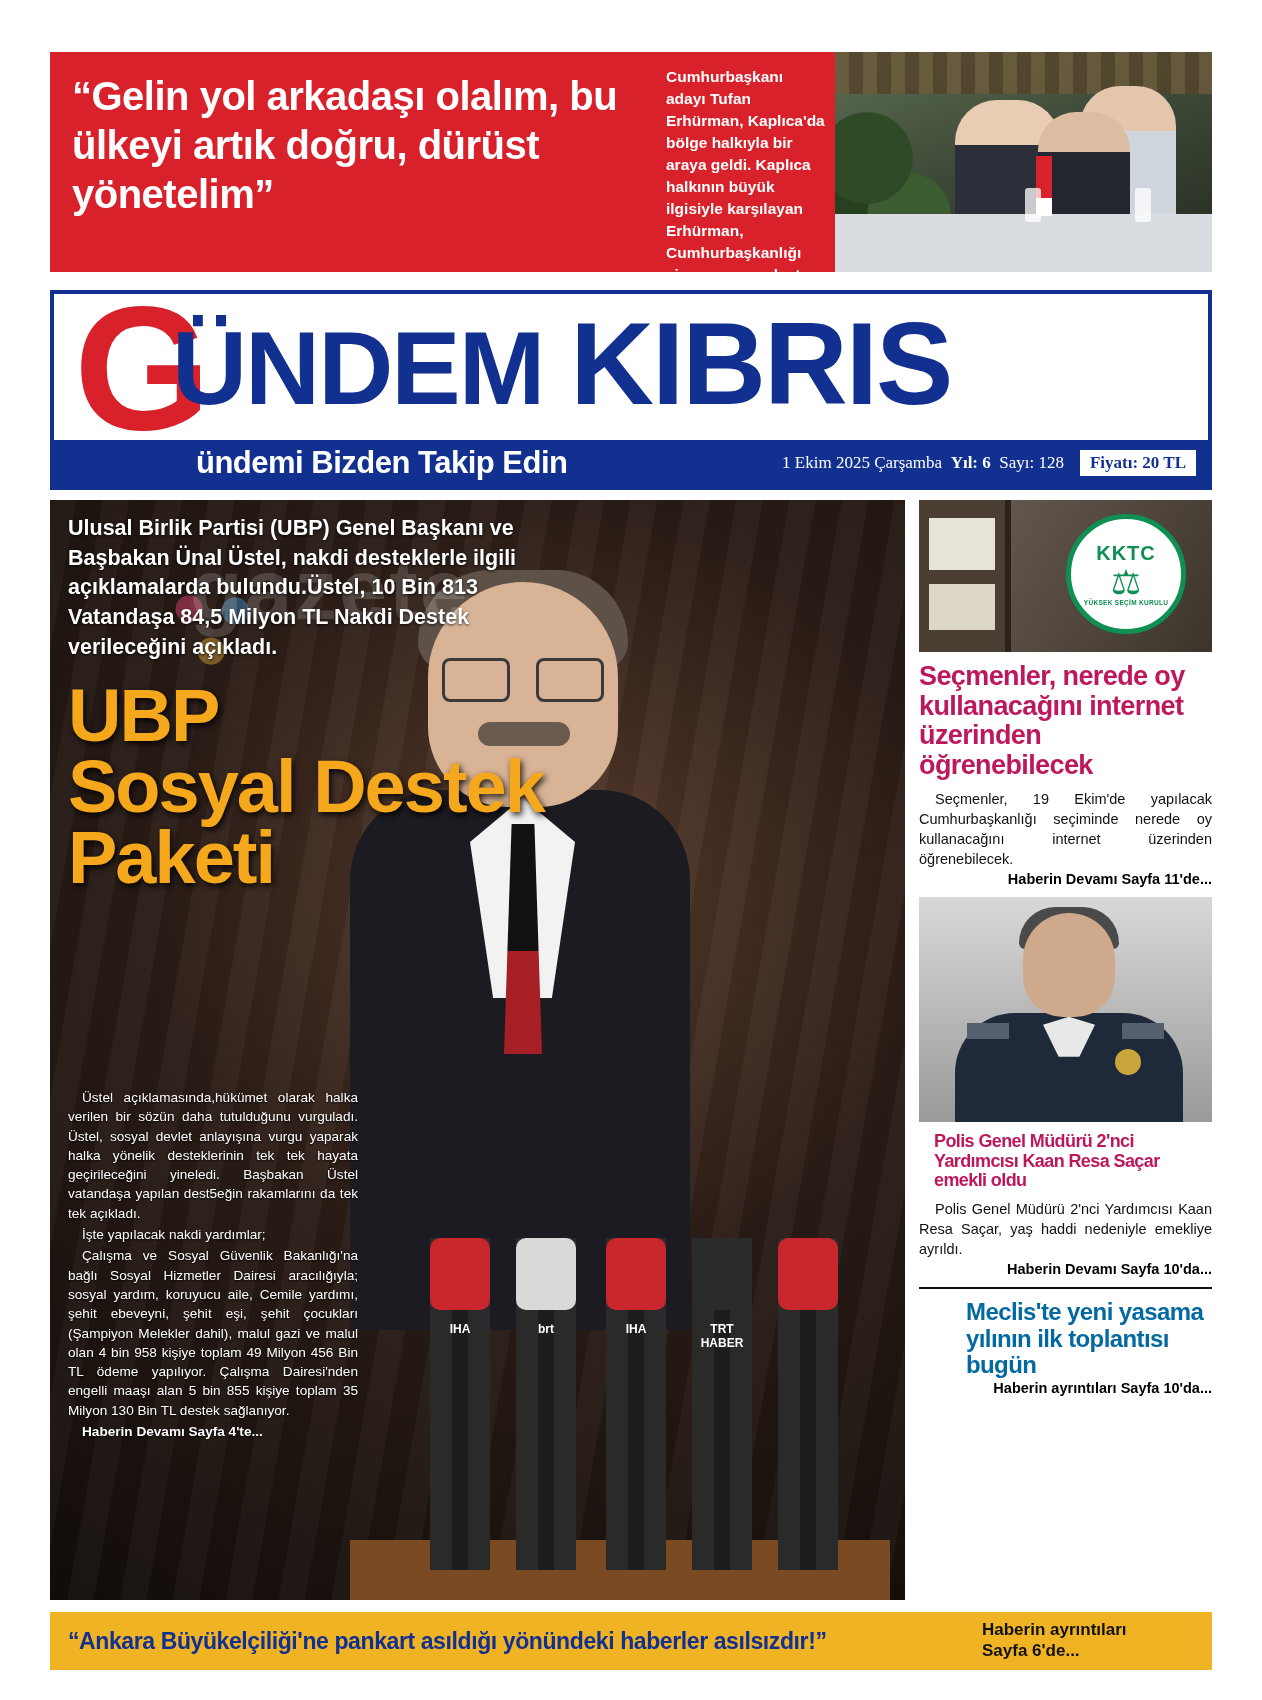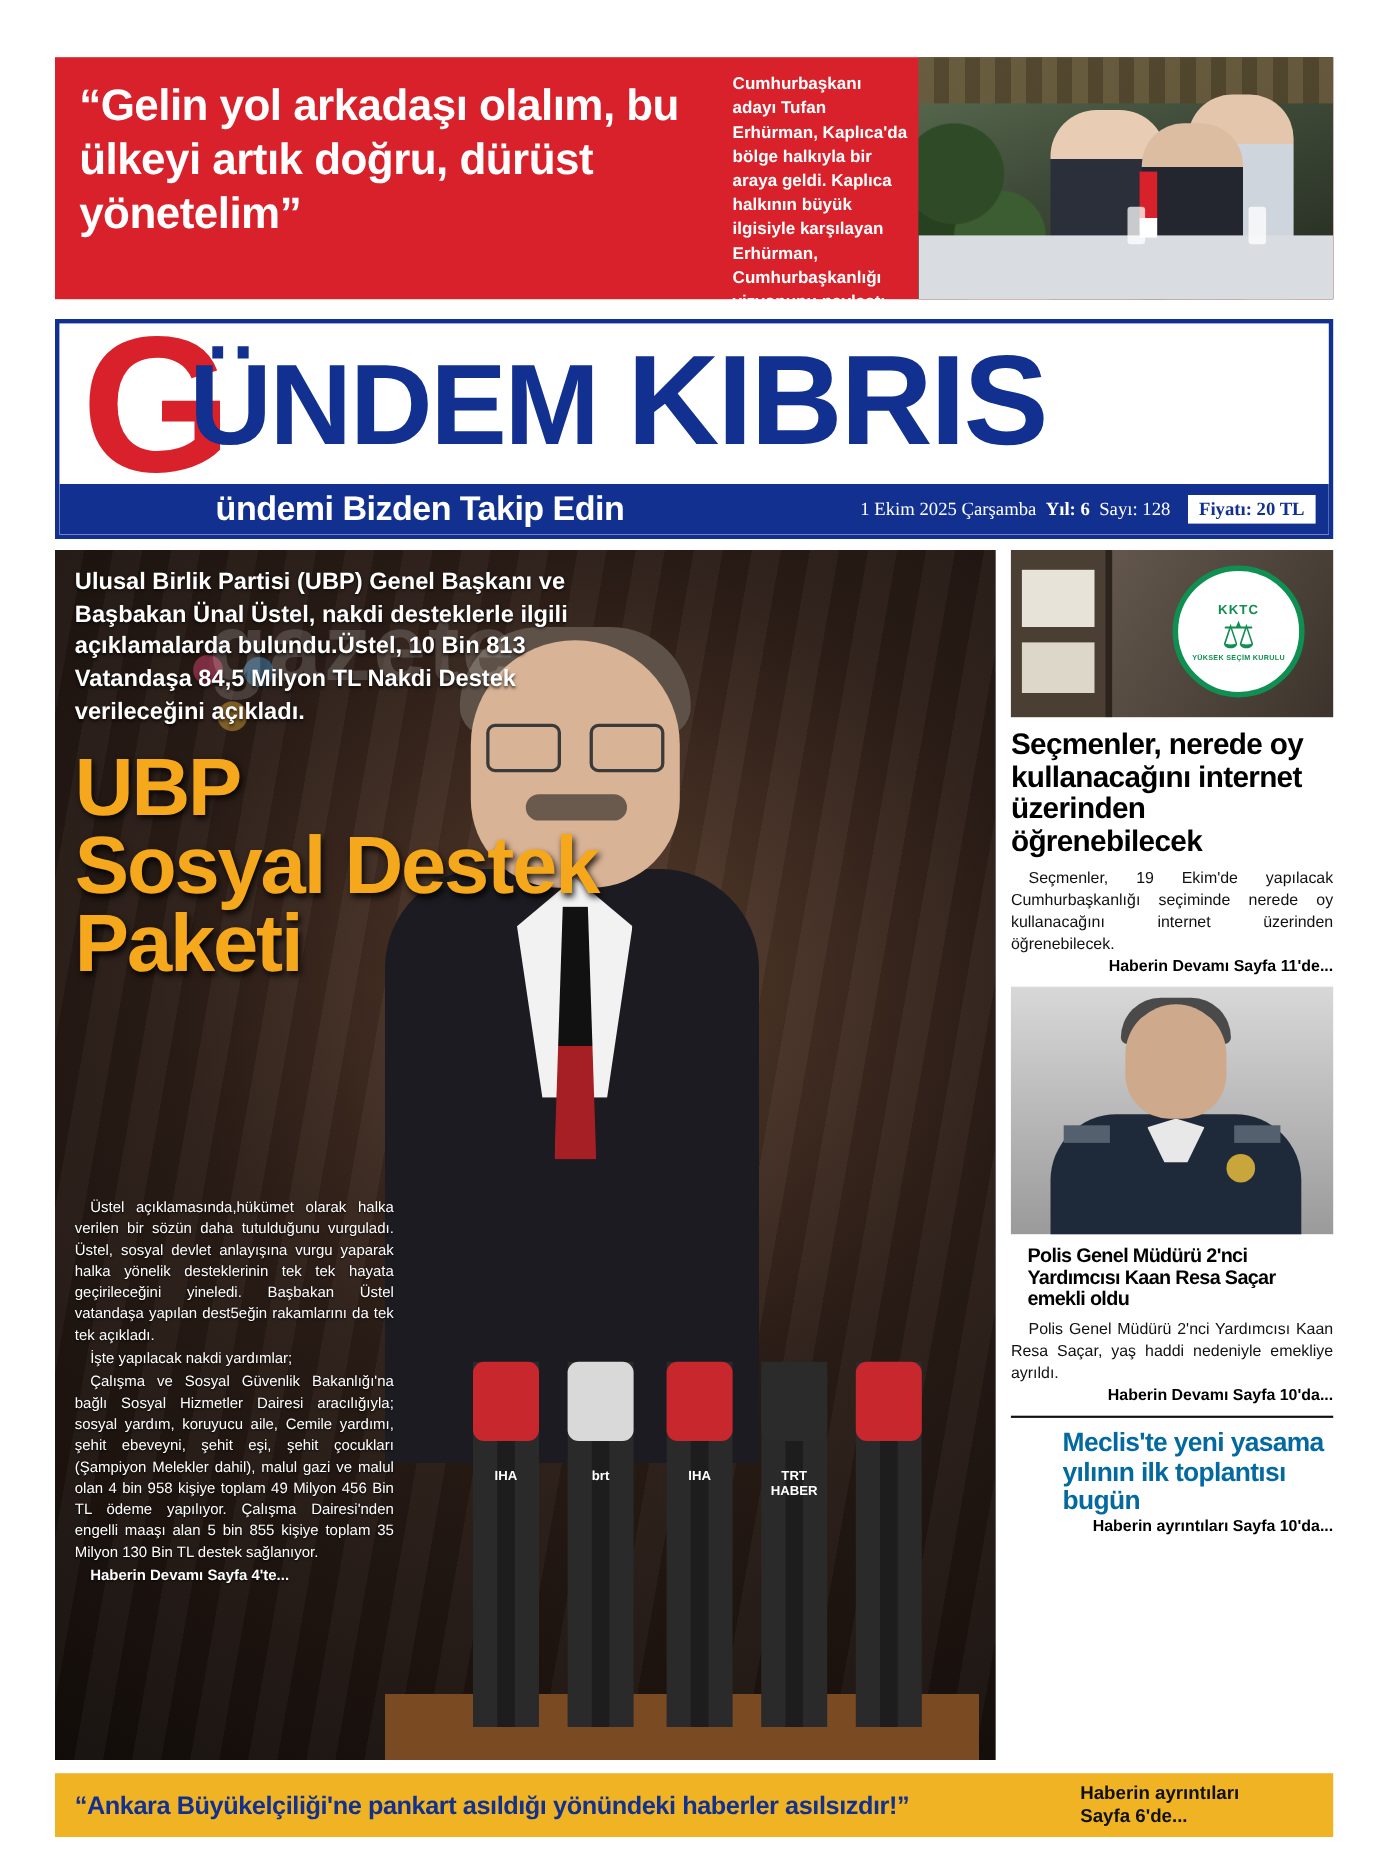--- a/index.html
+++ b/index.html
@@ -219,21 +219,21 @@
   .mics {
     position: absolute; left: 380px; bottom: 30px; width: 430px; height: 400px;
   }
   .mic {
     position: absolute; bottom: 0; width: 60px;
     background: #2a2a2a;
   }
   .mic .head { width: 60px; height: 72px; border-radius: 10px; }
   .mic .stem { width: 16px; height: 260px; background: #1d1d1d; margin: 0 auto; }
   .mic .lbl {
-    position: absolute; top: 96px; left: 0; width: 60px; text-align: center;
+    position: absolute; top: 84px; left: 0; width: 60px; text-align: center;
     color: #fff; font-size: 12px; font-weight: bold;
   }
   .m1 { left: 0; } .m1 .head { background: #c8272e; }
   .m2 { left: 86px; } .m2 .head { background: #d9d9d9; }
   .m3 { left: 176px; } .m3 .head { background: #c8272e; }
   .m4 { left: 262px; } .m4 .head { background: #2b2b2b; }
   .m5 { left: 348px; } .m5 .head { background: #c8272e; }
   .podium {
     position: absolute; left: 300px; bottom: 0; width: 540px; height: 60px;
     background: #7a4a22;
@@ -304,26 +304,26 @@
   .r-photo1 .plate2 {
     position: absolute; left: 10px; top: 84px; width: 66px; height: 46px;
     background: #ddd7ca;
   }
   .seal {
     position: absolute; right: 26px; top: 14px;
     width: 120px; height: 120px; border-radius: 50%;
     background: #fff; border: 5px solid #0f8f52;
     display: flex; flex-direction: column; align-items: center; justify-content: center;
   }
-  .seal .kktc { color: #0f8f52; font-weight: bold; font-size: 12px; letter-spacing: 1px; }
+  .seal .kktc { color: #0f8f52; font-weight: bold; font-size: 20px; letter-spacing: 1px; }
   .seal .scale { font-size: 34px; line-height: 1; color: #0f8f52; }
   .seal .ysk { color: #0f8f52; font-size: 6.5px; font-weight: bold; letter-spacing: .3px; }
 
   .r-head {
-    font-size: 27px; font-weight: bold; color: #000000;
+    font-size: 27px; font-weight: bold; color: #be185d;
     line-height: 1.1; letter-spacing: -.6px;
     margin: 10px 0 8px 0;
   }
   .r-text { font-size: 14.5px; line-height: 1.38; color: #111; text-align: justify; }
   .r-text p { text-indent: 16px; }
   .r-cont { font-weight: bold; font-size: 14.5px; margin-top: 2px; text-align: right; }
 
   .hr-line { border-top: 2px solid #111; margin: 10px 0 0 0; }
 
   .r-photo2 {

